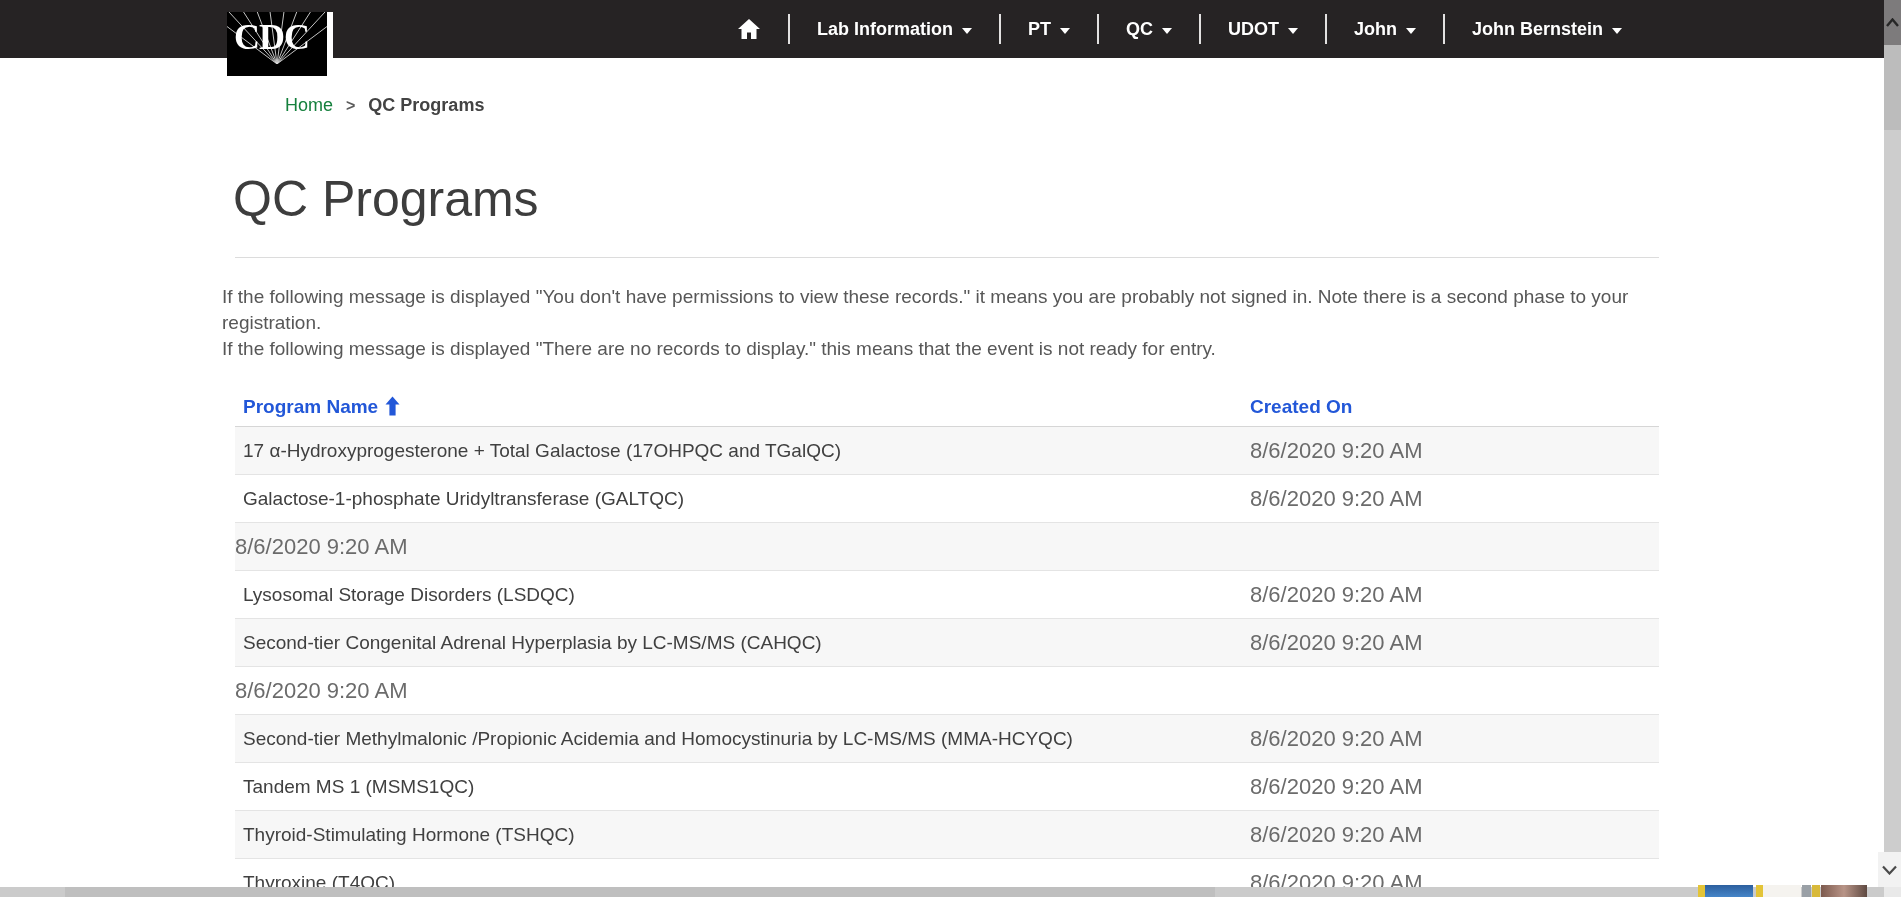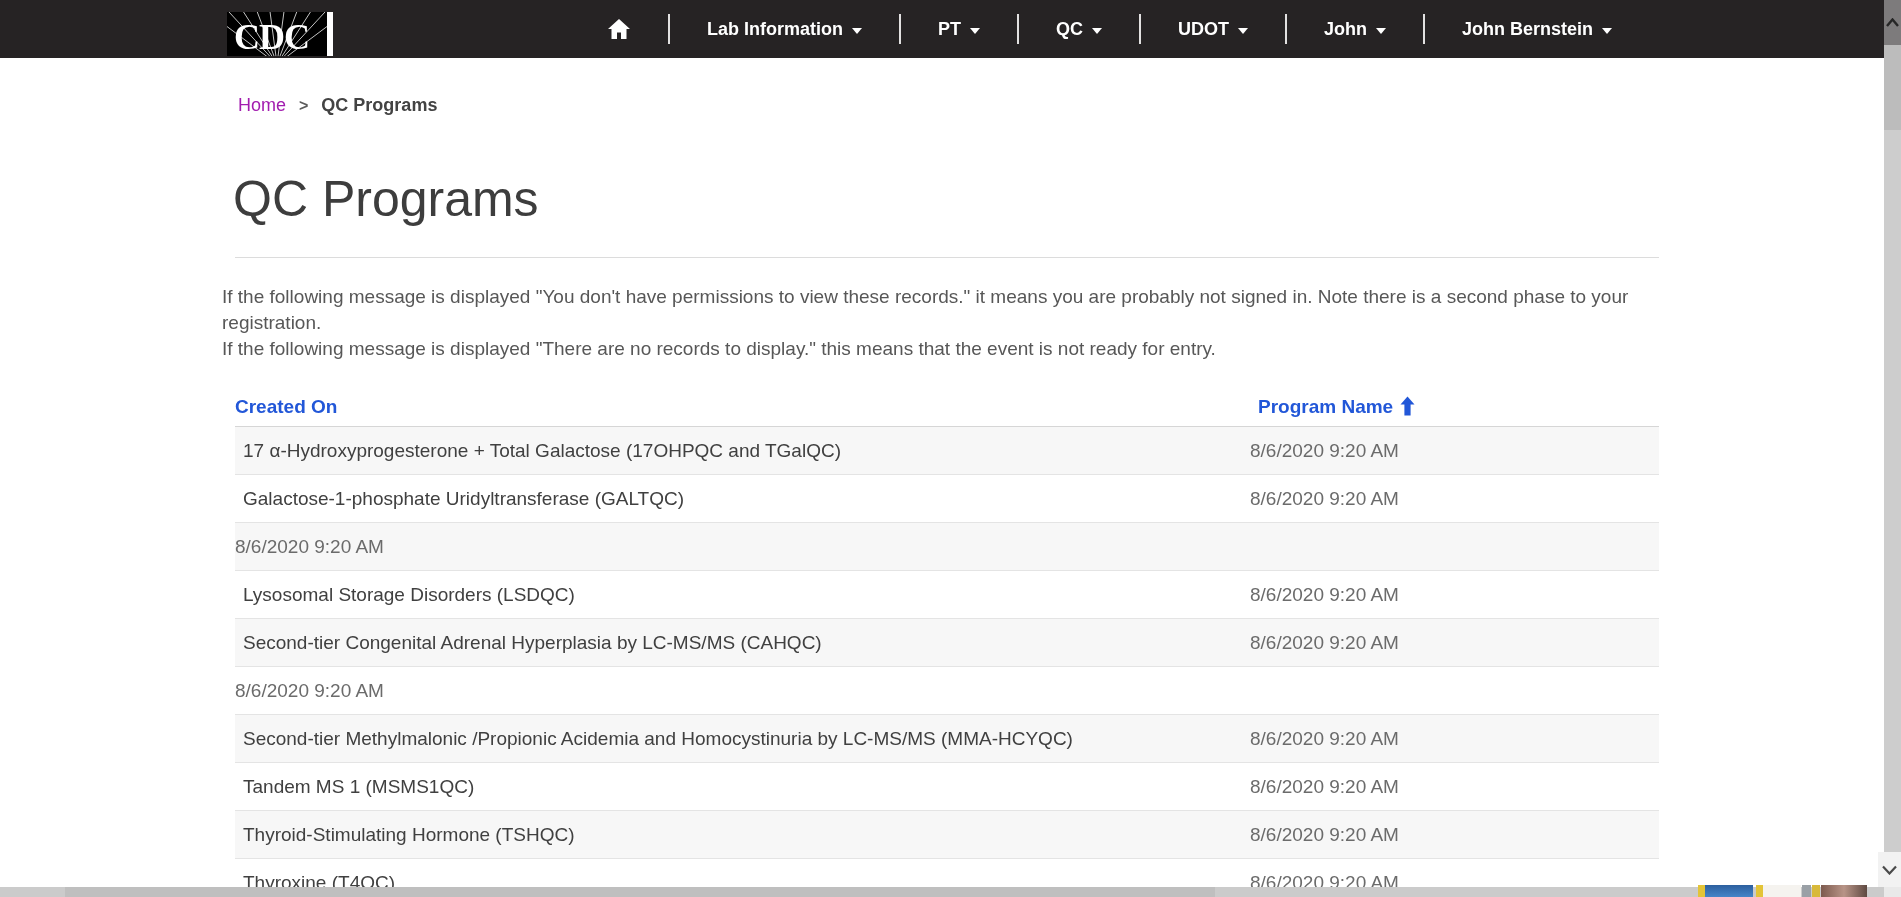--- a/index.html
+++ b/index.html
@@ -2,37 +2,37 @@
 <html><head>
 <meta charset="utf-8">
 <style>
   * { margin:0; padding:0; box-sizing:border-box; }
   html,body { width:1901px; height:897px; overflow:hidden; background:#fff;
               font-family:"Liberation Sans","DejaVu Sans",sans-serif; }
   #screen { position:absolute; top:0; left:0; width:1901px; height:897px; background:#fff; overflow:hidden; }
 
   
   .topbar { position:absolute; top:0; left:0; width:1884px; height:58px; background:#262324; }
-  .logo { position:absolute; left:227px; top:12px; width:106px; height:44px; background:#000;
+  .logo { position:absolute; left:227px; top:12px; width:106px; height:64px; background:#000;
           border-right:6px solid #fff; overflow:hidden; }
   .logo svg { position:absolute; top:0; left:0; }
   .logo .cdc-text { position:absolute; top:4px; left:7px; color:#fff; font-weight:bold;
                     font-size:36px; letter-spacing:-1px; font-family:"Liberation Serif","DejaVu Serif",serif; }
   .nav { position:absolute; top:0; right:235px; height:58px; display:flex; align-items:center; }
-  .nav-item { display:flex; align-items:center; gap:9px; padding:0 37px; height:58px;
+  .nav-item { display:flex; align-items:center; gap:9px; padding:0 27px; height:58px;
               color:#fff; font-size:18px; font-weight:bold; cursor:pointer; white-space:nowrap; }
   .nav-sep { width:2px; height:30px; background:#ececec; opacity:.95; }
   .caret { width:0; height:0; border-left:5px solid transparent; border-right:5px solid transparent;
            border-top:6px solid #fff; margin-top:3px; }
   .home-glyph { display:flex; align-items:center; }
 
   
   .breadcrumb { position:absolute; left:238px; top:95px; font-size:18px; color:#6b6b6b;
                 display:flex; align-items:center; gap:13px; }
-  .breadcrumb .crumb-home { color:#a21caf; cursor:pointer; }
+  .breadcrumb .crumb-home { color:#15803d; cursor:pointer;margin-left:47px; }
   .breadcrumb .crumb-sep { color:#5c5c5c; font-weight:bold; font-size:16px; }
   .breadcrumb .crumb-current { color:#434343; font-weight:bold; }
 
   
   .page-title { position:absolute; left:233px; top:170px; font-size:50px; font-weight:200;
                 color:#3d3d3d; letter-spacing:0px; }
   .title-rule { position:absolute; left:235px; top:257px; width:1424px; height:1px; background:#dcdcdc; }
 
   
   .intro { position:absolute; left:222px; top:284px; width:1460px; font-size:19px;
@@ -45,21 +45,21 @@
                  height:39px; border-bottom:1px solid #d6d6d6; }
   .grid-header .hdr { font-size:19px; font-weight:bold; color:#2257d8; cursor:pointer;
                       display:flex; align-items:center; gap:7px; padding-left:8px; }
   .grid-header .hdr.col-created { padding-left:0; }
   .sort-arrow { display:inline-flex; margin-top:-2px; }
   .grid-row { display:grid; grid-template-columns:1015px 1fr; align-items:center; height:48px;
               border-bottom:1px solid #e4e4e4; }
   .grid-row:nth-child(odd) { background:#f7f7f7; }
   .grid-row .cell-name { padding-left:8px; font-size:19px; }
   .grid-row .cell-name a { color:#404040; text-decoration:none; cursor:pointer; }
-  .grid-row .cell-created { font-size:19px; color:#6b6b6b; }
+  .grid-row .cell-created { font-size:22px; color:#6b6b6b; }
 
   
   .vscroll { position:absolute; top:0; right:0; width:17px; height:897px; background:#cdcdcd; z-index:40; }
   .vscroll-up { position:absolute; top:0; left:0; width:17px; height:45px; background:#7d7b7c;
                 display:flex; align-items:center; justify-content:center; }
   .vscroll-thumb { position:absolute; top:45px; left:0; width:17px; height:85px; background:#bcbcbc; }
   .vscroll-down { position:absolute; bottom:10px; left:-6px; width:23px; height:35px; background:#f2f2f2;
                   display:flex; align-items:center; justify-content:center; }
   .vscroll-corner { position:absolute; bottom:0; left:0; width:17px; height:10px; background:#e9e9e9; }
   .hscroll { position:absolute; bottom:0; left:0; width:1884px; height:10px; background:#cbcbcb; z-index:30; }
@@ -150,31 +150,31 @@
   <div class="title-rule"></div>
 
   <div class="intro">
     <span>If the following message is displayed "You don't have permissions to view these records." it means you are probably not signed in. Note there is a second phase to your</span>
     <span>registration.</span>
     <span>If the following message is displayed "There are no records to display." this means that the event is not ready for entry.</span>
   </div>
 
   <div class="grid">
     <div class="grid-header">
-      <div class="hdr col-created">
-        <span>Created On</span>
-      </div>
       <div class="hdr col-name">
         <span>Program Name</span>
         <span class="sort-arrow">
           <svg width="15" height="20" viewBox="0 0 15 20">
               <path d="M7.5 0.5 L14.5 8.5 H10.6 V19.5 H4.4 V8.5 H0.5 Z" fill="#2257d8"></path>
             </svg>
         </span>
       </div>
+      <div class="hdr col-created">
+        <span>Created On</span>
+      </div>
     </div>
     <div id="grid-body">
         <div class="grid-row">
           <div class="cell-name"><a>17 α-Hydroxyprogesterone + Total Galactose (17OHPQC and TGalQC)</a></div>
           <div class="cell-created">8/6/2020 9:20 AM</div>
         </div>
         <div class="grid-row">
           <div class="cell-name"><a>Galactose-1-phosphate Uridyltransferase (GALTQC)</a></div>
           <div class="cell-created">8/6/2020 9:20 AM</div>
         </div>

